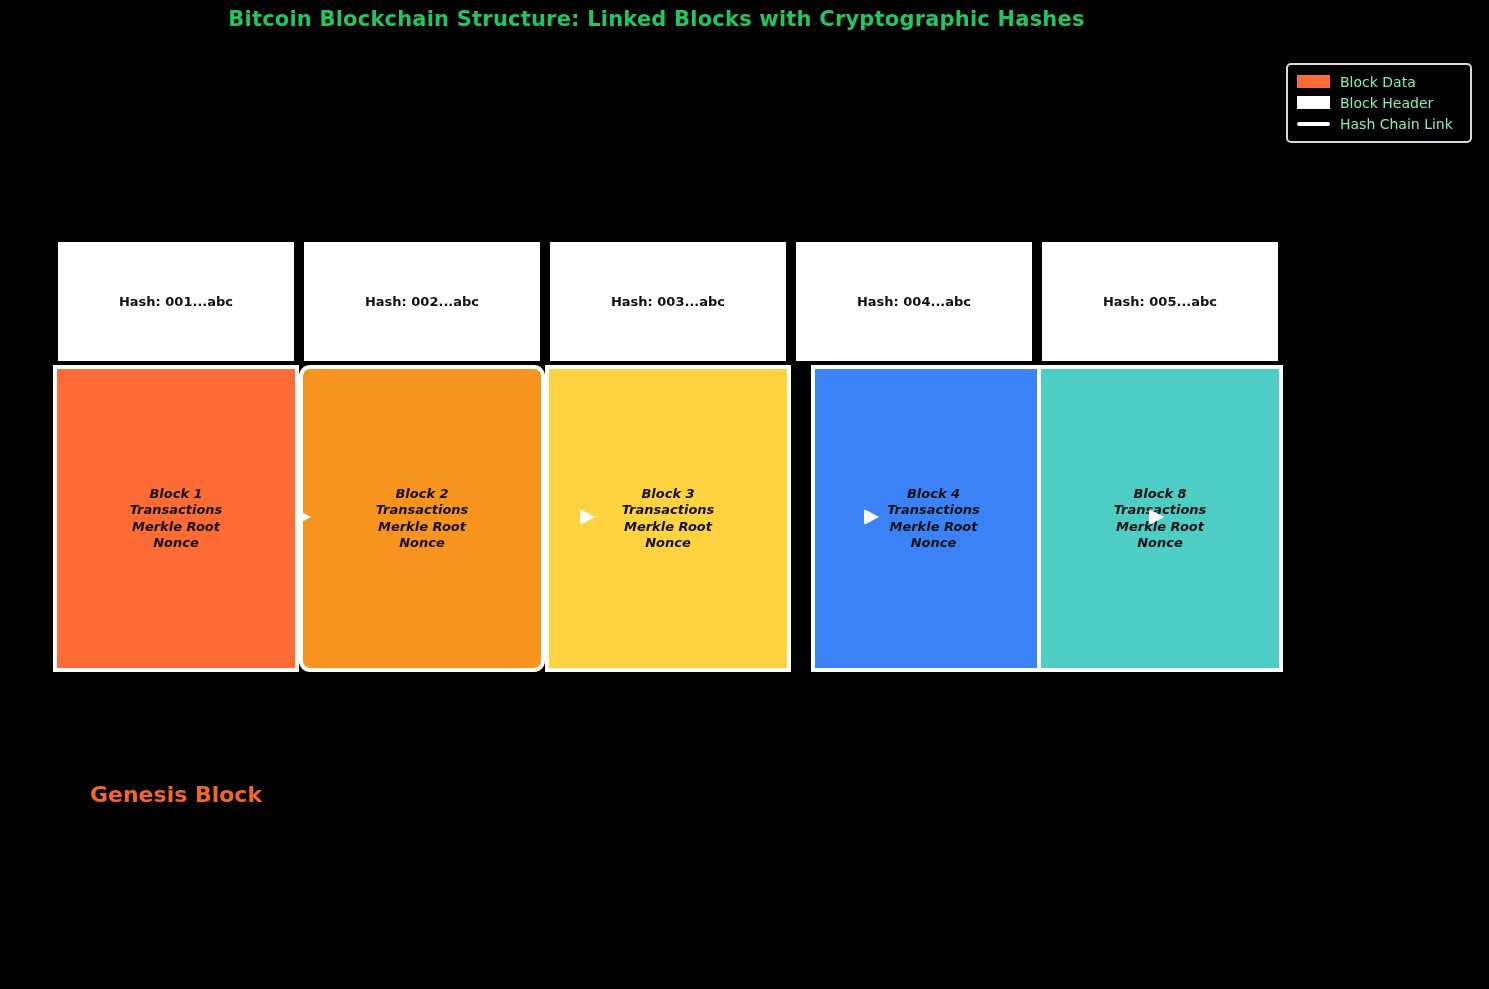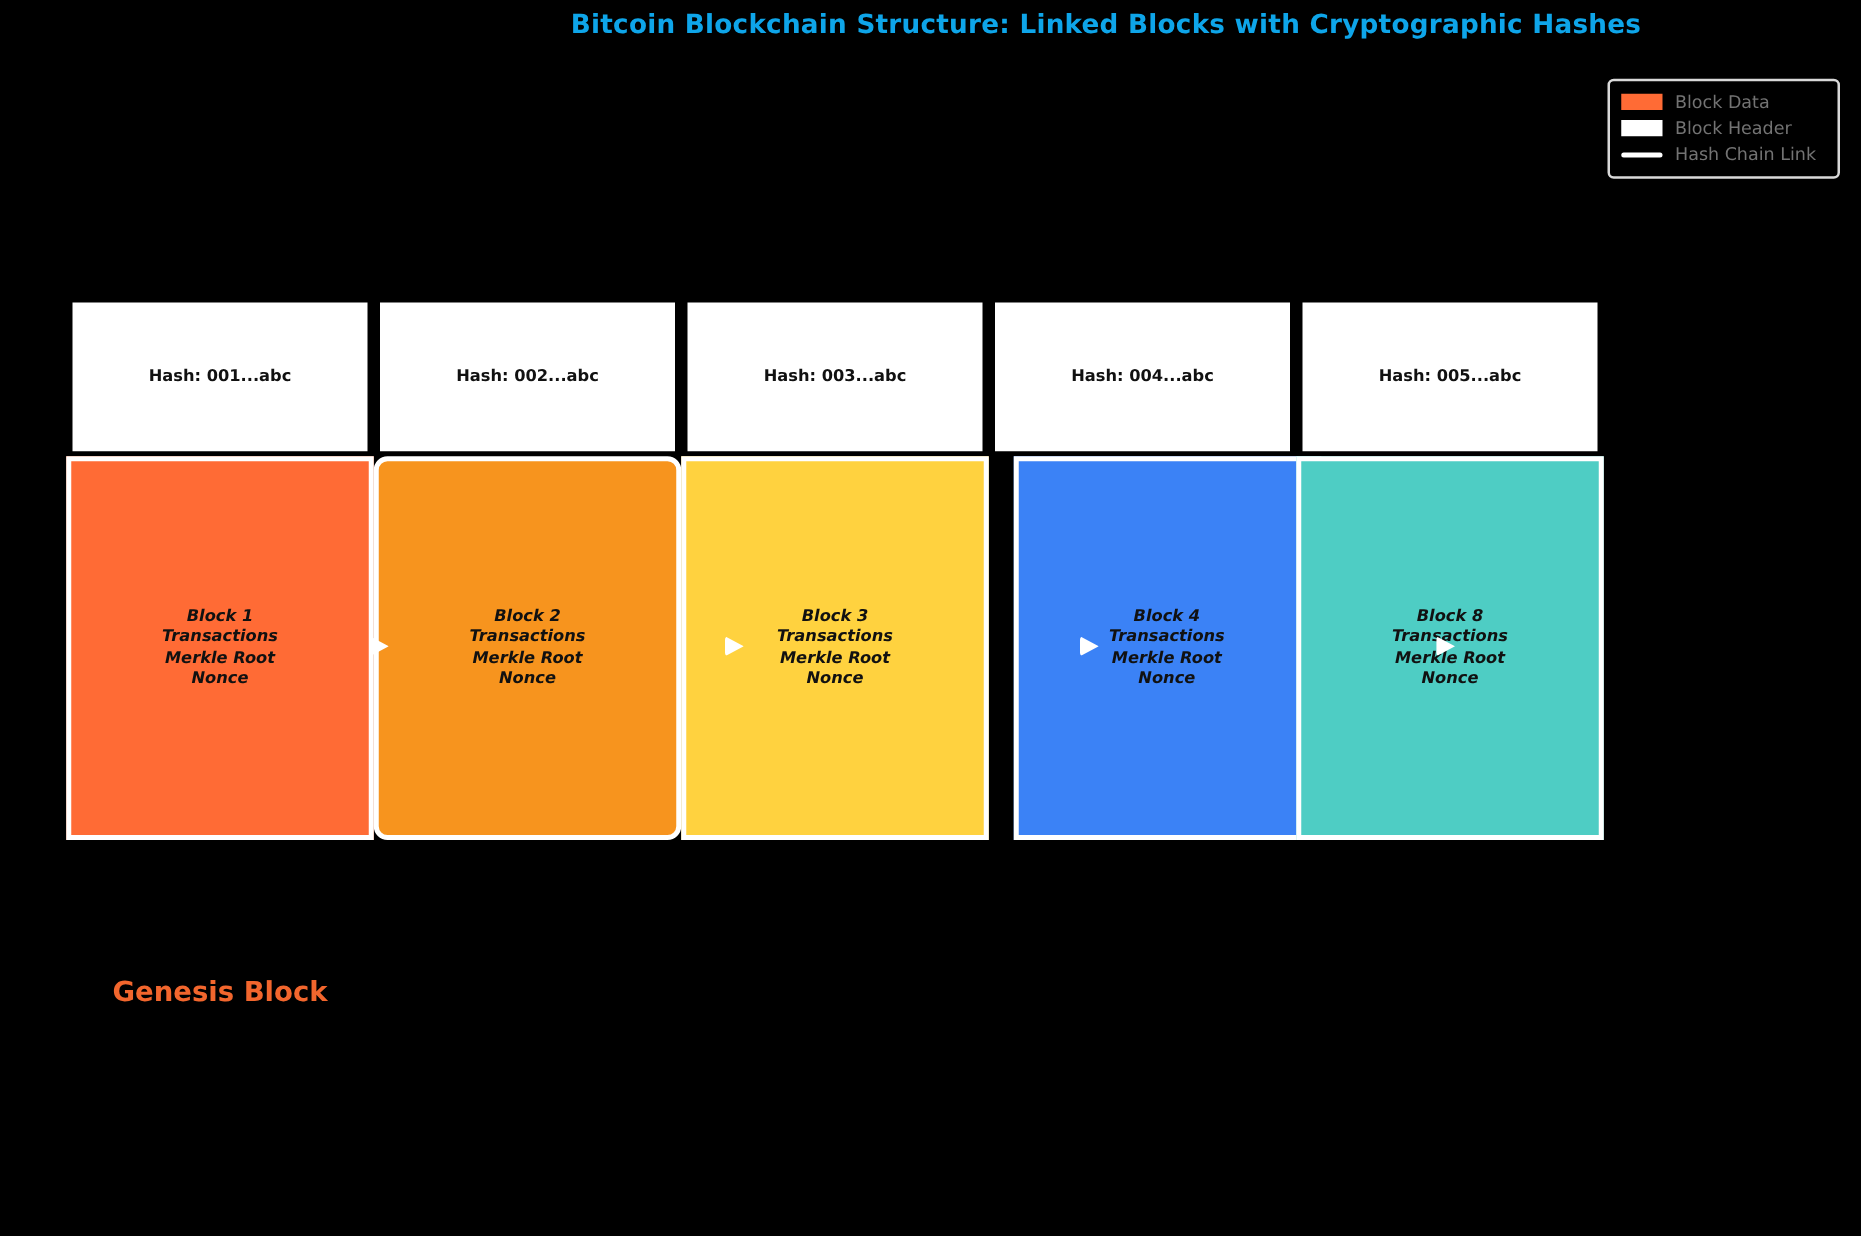--- a/index.html
+++ b/index.html
@@ -7,22 +7,22 @@
     position: relative;
     width: 1489px;
     height: 989px;
     background: #000;
     font-family: "DejaVu Sans", "Liberation Sans", sans-serif;
     overflow: hidden;
   }
   .title {
     position: absolute;
     top: 7px; left: 0; width: 1313px;
-    text-align: right;
-    color: #0ea5e9;
+    text-align: center;
+    color: #22c55e;
     font-size: 21px;
     font-weight: bold;
     letter-spacing: 0.2px;
   }
   
   .legend {
     position: absolute;
     left: 1286px; top: 63px;
     width: 186px;
     background: #000;
@@ -41,21 +41,21 @@
     height: 22px;
   }
   .legend-swatch {
     width: 33px; height: 13px;
     display: inline-block;
     flex: 0 0 33px;
     margin-right: 10px;
   }
   .legend-swatch.line-swatch { height: 4px; border-radius: 2px; }
   .legend-label {
-    color: #737373;
+    color: #86efac;
     font-size: 14px;
     white-space: nowrap;
   }
   
   .blocks-row {
     position: absolute;
     left: 53px; top: 242px;
     width: 1214px;
     display: flex;
     justify-content: space-between;

